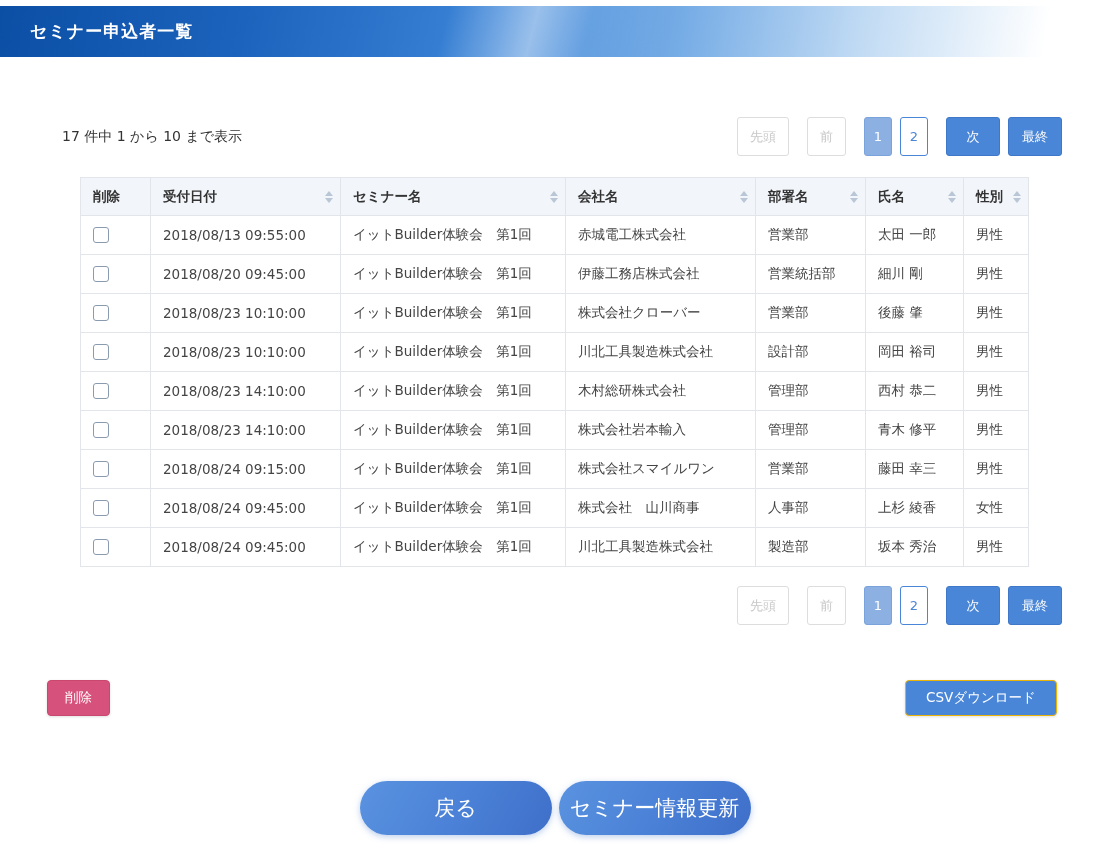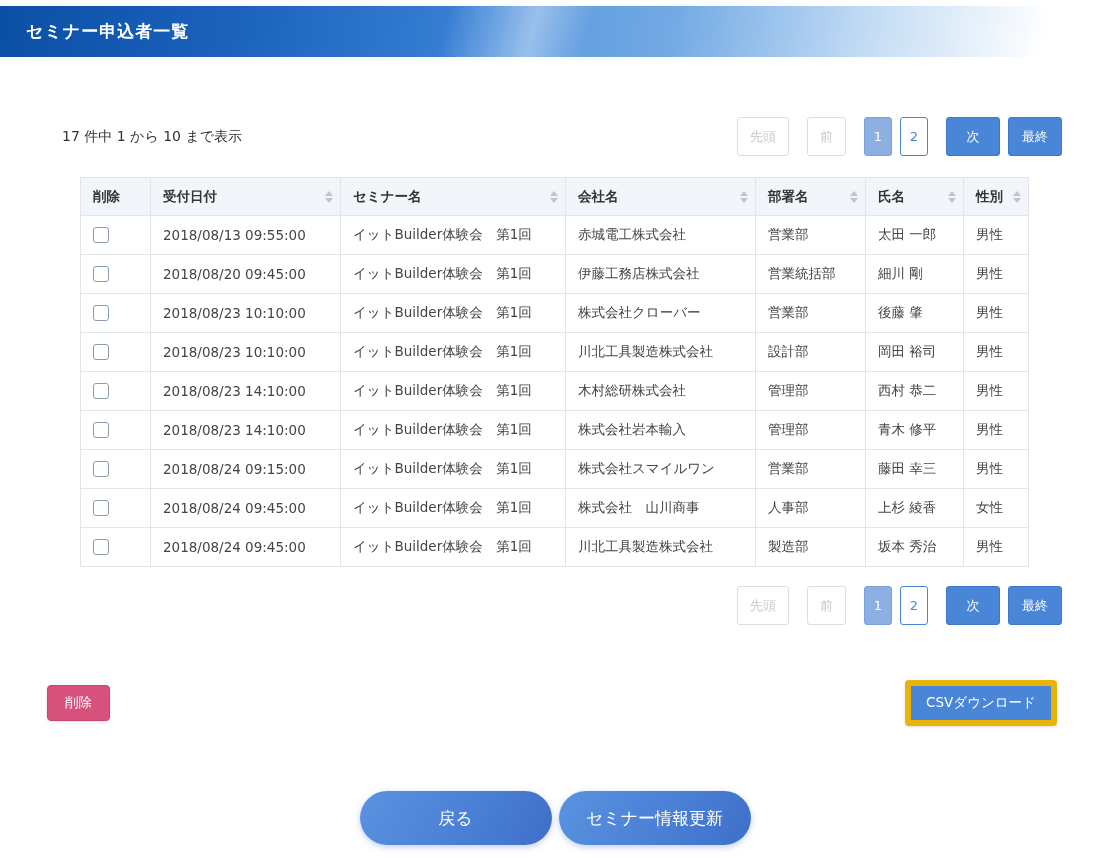--- a/index.html
+++ b/index.html
@@ -18,22 +18,21 @@
     align-items: center;
     background:
       linear-gradient(105deg, rgba(255,255,255,0) 40%, rgba(255,255,255,0.45) 48%, rgba(255,255,255,0.08) 53%, rgba(255,255,255,0) 60%),
       linear-gradient(100deg, #0b4fa5 0%, #1c63bd 22%, #3c85d8 45%, #79aee6 62%, #c3dcf4 78%, #ffffff 94%);
   }
   .app-title {
     color: #ffffff;
     font-size: 17px;
     font-weight: bold;
     letter-spacing: 1px;
-    padding-left: 6px;
-    margin-left: 20px;
+    padding-left: 30px;
   }
 
   
   .controls-row {
     margin-top: 60px;
     padding: 0 48px 0 62px;
     display: flex;
     align-items: center;
     justify-content: space-between;
     gap: 8px;
@@ -154,21 +153,21 @@
     color: #ffffff;
     font-size: 13.5px;
     font-family: inherit;
     padding: 8px 17px;
     border-radius: 4px;
     cursor: pointer;
     box-shadow: 0 1px 3px rgba(0,0,0,0.12);
   }
   .btn-csv {
     background: #4a86d8;
-    border: 6px solid #eab308;
+    border: 1px solid #eab308;
     color: #ffffff;
     font-size: 13.5px;
     font-family: inherit;
     padding: 8px 12px;
     border-radius: 4px;
     cursor: pointer;
     min-width: 152px;
     box-shadow: 0 1px 3px rgba(0,0,0,0.12);
     margin-left: 23px;
   }
@@ -179,21 +178,21 @@
     display: flex;
     justify-content: center;
     gap: 7px;
   }
   .btn-pill {
     width: 192px;
     height: 54px;
     border: none;
     border-radius: 27px;
     color: #ffffff;
-    font-size: 17px;
+    font-size: 21px;
     font-family: inherit;
     cursor: pointer;
     background: linear-gradient(120deg, #5a93e0 0%, #4a80d6 55%, #3f6fc9 100%);
     box-shadow: 0 2px 6px rgba(70,120,200,0.35);
   }
 </style>
 </head>
 <body>
 
 <div class="app-header">

